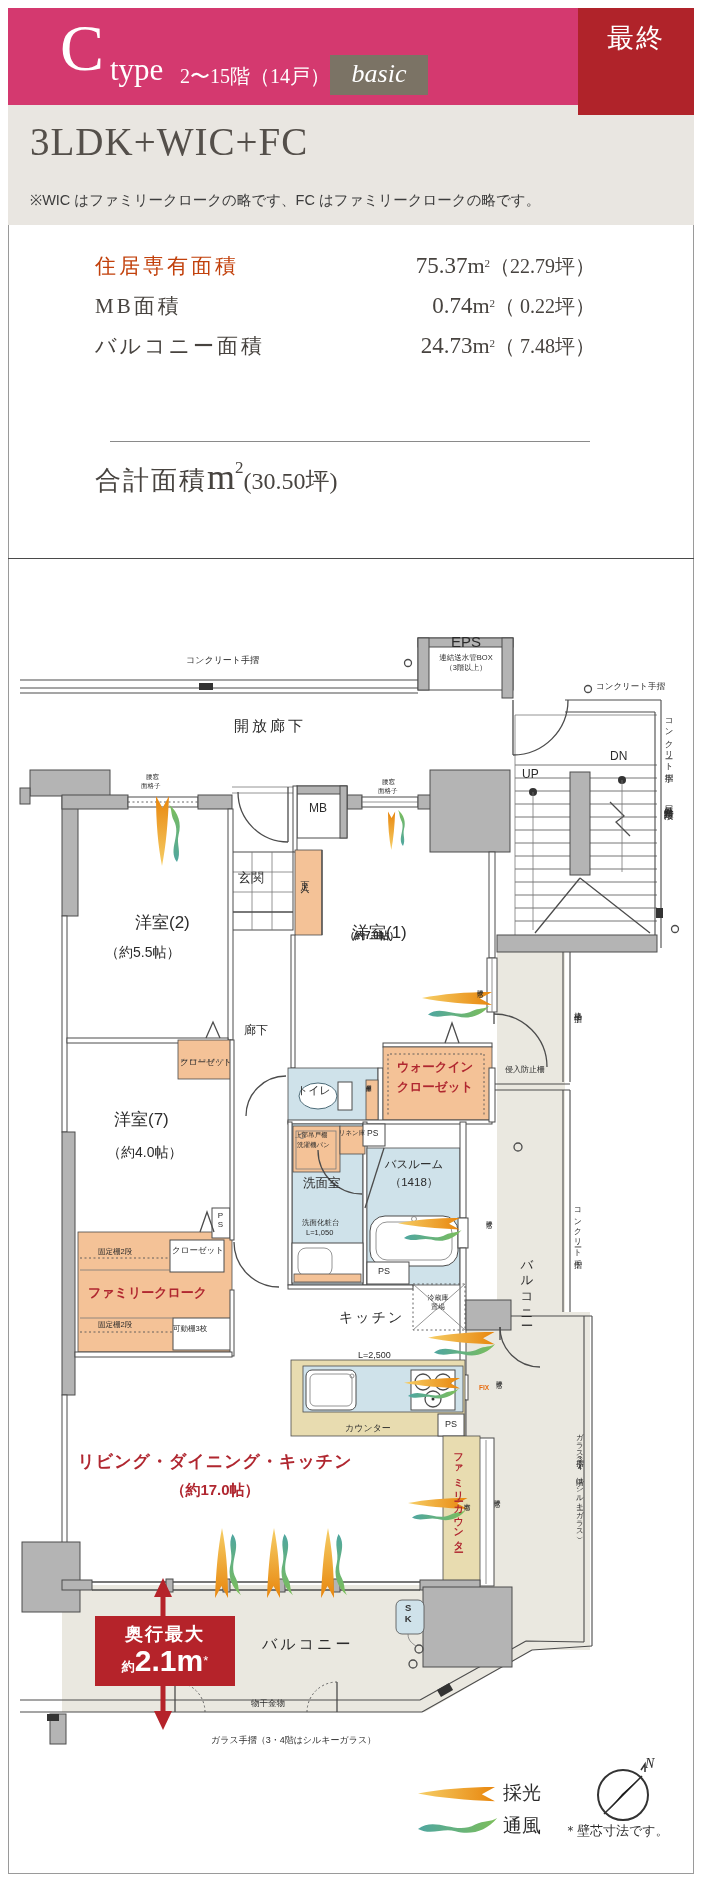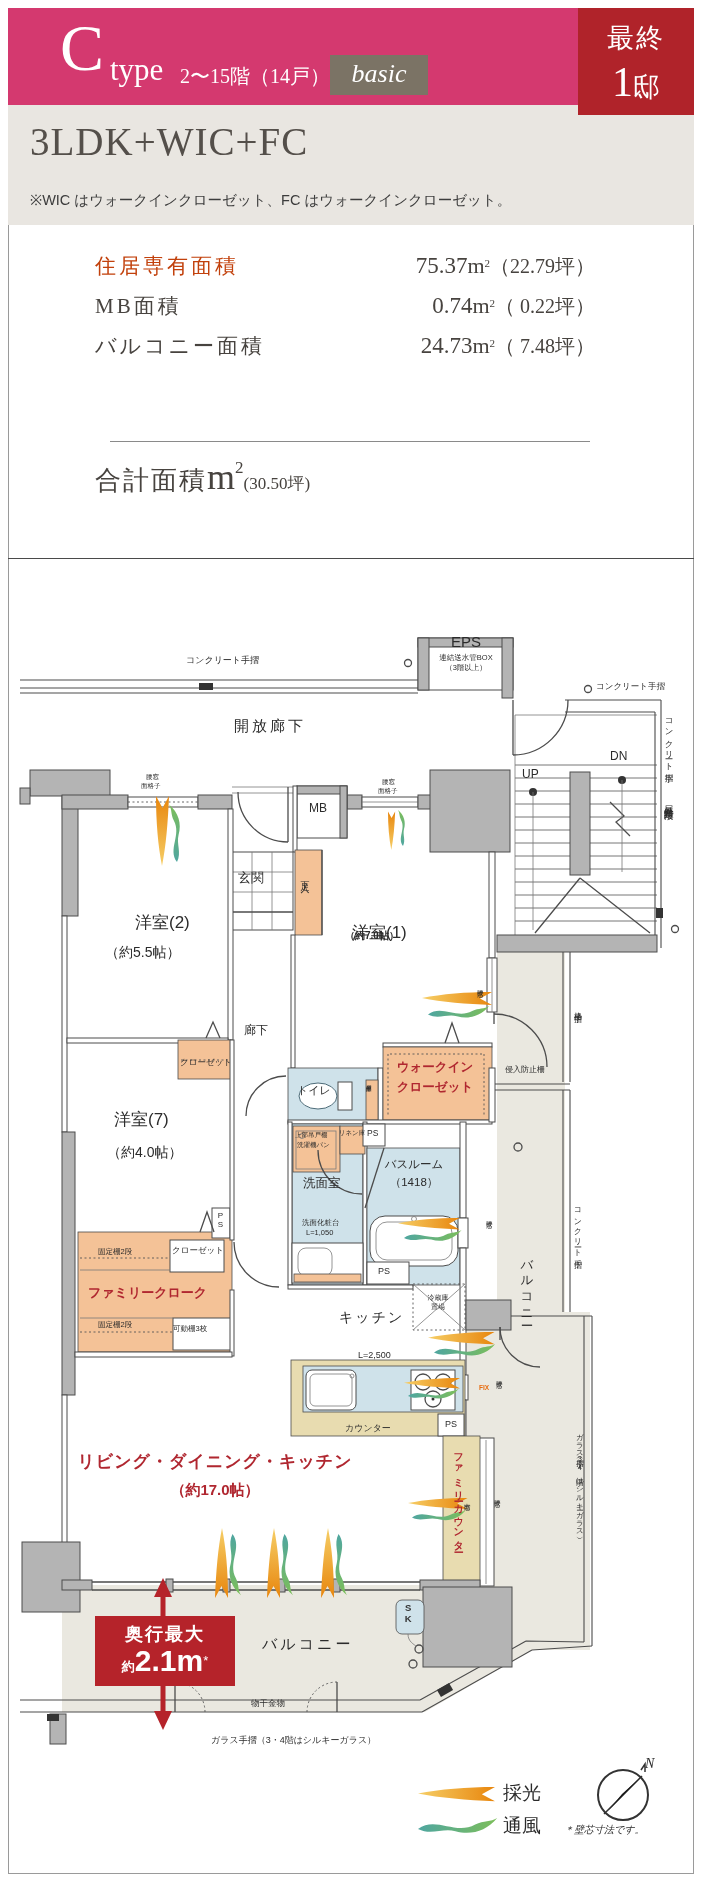--- a/index.html
+++ b/index.html
@@ -31,48 +31,45 @@
 <div id="frame"></div>
 
 <div class="abs" style="left:8px;top:8px;width:570px;height:97px;background:#D4396F;color:#fff;z-index:2;">
   <span class="serif" style="position:absolute;left:52px;top:2px;font-size:66px;">C</span>
   <span class="serif" style="position:absolute;left:102px;top:44px;font-size:31px;">type</span>
   <span class="serif" style="position:absolute;left:172px;top:55px;font-size:20px;">2〜15階（14戸）</span>
   <div class="serif ctr" style="position:absolute;left:322px;top:47px;width:98px;height:40px;background:#7B7365;font-style:italic;font-size:26px;line-height:38px;">basic</div>
 </div>
 <div class="abs ctr" style="left:578px;top:8px;width:116px;height:107px;background:#B0232A;color:#fff;z-index:2;">
   <div class="serif" style="font-size:27px;margin-top:12px;letter-spacing:2px;">最終</div>
-  <div style="margin-top:2px;">
-    <span class="serif" style="font-size:42px;">1</span><span class="serif" style="font-size:27px;">邸</span>
-  </div>
 </div>
 
 <div class="abs" style="left:8px;top:105px;width:686px;height:120px;background:#E9E6E1;z-index:1;">
   <div class="serif" style="position:absolute;left:22px;top:14px;font-size:39px;color:#544F4A;letter-spacing:1px;">3LDK+WIC+FC</div>
-  <div style="position:absolute;left:22px;top:84px;font-size:14.5px;color:#3C3C3C;">※WIC はウォークインクローゼット、FC はウォークインクローゼット。</div>
+  <div style="position:absolute;left:22px;top:84px;font-size:14.5px;color:#3C3C3C;">※WIC はファミリークロークの略です、FC はファミリークロークの略です。</div>
 </div>
 
 <div class="abs" style="left:95px;top:252px;width:500px;display:flex;justify-content:space-between;align-items:baseline;z-index:2;">
   <span class="serif" style="font-size:21px;color:#c2410c;letter-spacing:3px;">住居専有面積</span>
   <span style="color:#47433F;"><span class="serif" style="font-size:23px;">75.37</span><span class="serif" style="font-size:22px;">m</span><sup class="serif" style="font-size:11px;">2</sup><span class="serif" style="font-size:20px;">（22.79坪）</span></span>
 </div>
 <div class="abs" style="left:95px;top:292px;width:500px;display:flex;justify-content:space-between;align-items:baseline;z-index:2;">
   <span class="serif" style="font-size:21px;color:#47433F;letter-spacing:3px;">MB面積</span>
   <span style="color:#47433F;"><span class="serif" style="font-size:23px;">0.74</span><span class="serif" style="font-size:22px;">m</span><sup class="serif" style="font-size:11px;">2</sup><span class="serif" style="font-size:20px;">（ 0.22坪）</span></span>
 </div>
 <div class="abs" style="left:95px;top:332px;width:500px;display:flex;justify-content:space-between;align-items:baseline;z-index:2;">
   <span class="serif" style="font-size:21px;color:#47433F;letter-spacing:3px;">バルコニー面積</span>
   <span style="color:#47433F;"><span class="serif" style="font-size:23px;">24.73</span><span class="serif" style="font-size:22px;">m</span><sup class="serif" style="font-size:11px;">2</sup><span class="serif" style="font-size:20px;">（ 7.48坪）</span></span>
 </div>
 <div class="abs" style="left:110px;top:441px;width:480px;border-top:1px solid #8a8a8a;z-index:2;"></div>
 <div class="abs" style="left:95px;top:456px;width:520px;display:flex;align-items:baseline;z-index:2;color:#47433F;">
   <span class="serif" style="font-size:26px;letter-spacing:2px;">合計面積</span>
   <span class="serif" style="font-size:36px;">m</span>
     <sup class="serif" style="font-size:17px;position:relative;top:-16px;">2</sup>
-  <span class="serif" style="font-size:17px;">(30.50坪)</span>
+  <span class="serif" style="font-size:24px;">(30.50坪)</span>
 </div>
 <div id="hr559"></div>
 
 <svg id="plansvg" width="702" height="1318" viewBox="0 560 702 1318">
   <defs>
     <linearGradient id="gO" x1="0" y1="0" x2="1" y2="0">
       <stop offset="0" stop-color="#F6CE66"></stop>
         <stop offset="1" stop-color="#E8860D"></stop>
     </linearGradient>
     <linearGradient id="gG" x1="0" y1="0" x2="1" y2="0">
@@ -369,13 +366,13 @@
 <div class="abs ctr" style="left:95px;top:1616px;width:140px;height:70px;background:#B5232A;color:#fff;z-index:3;">
   <div style="font-size:18px;font-weight:bold;margin-top:6px;letter-spacing:2px;">奥行最大</div>
   <div style="margin-top:-2px;">
     <span style="font-size:13px;font-weight:bold;">約</span><span style="font-size:30px;font-weight:bold;">2.1m</span><sup style="font-size:13px;">*</sup>
   </div>
 </div>
 
 <div class="lb" style="left:503px;top:1782px;font-size:19px;">採光</div>
 <div class="lb" style="left:503px;top:1815px;font-size:19px;">通風</div>
 <div class="lb serif" style="left:645px;top:1756px;font-size:14px;font-style:italic;">N</div>
-<div class="lb" style="left:564px;top:1824px;font-size:10px;font-style:italic;">＊壁芯寸法です。</div>
+<div class="lb" style="left:564px;top:1824px;font-size:13px;">＊壁芯寸法です。</div>
 
 </body></html>

